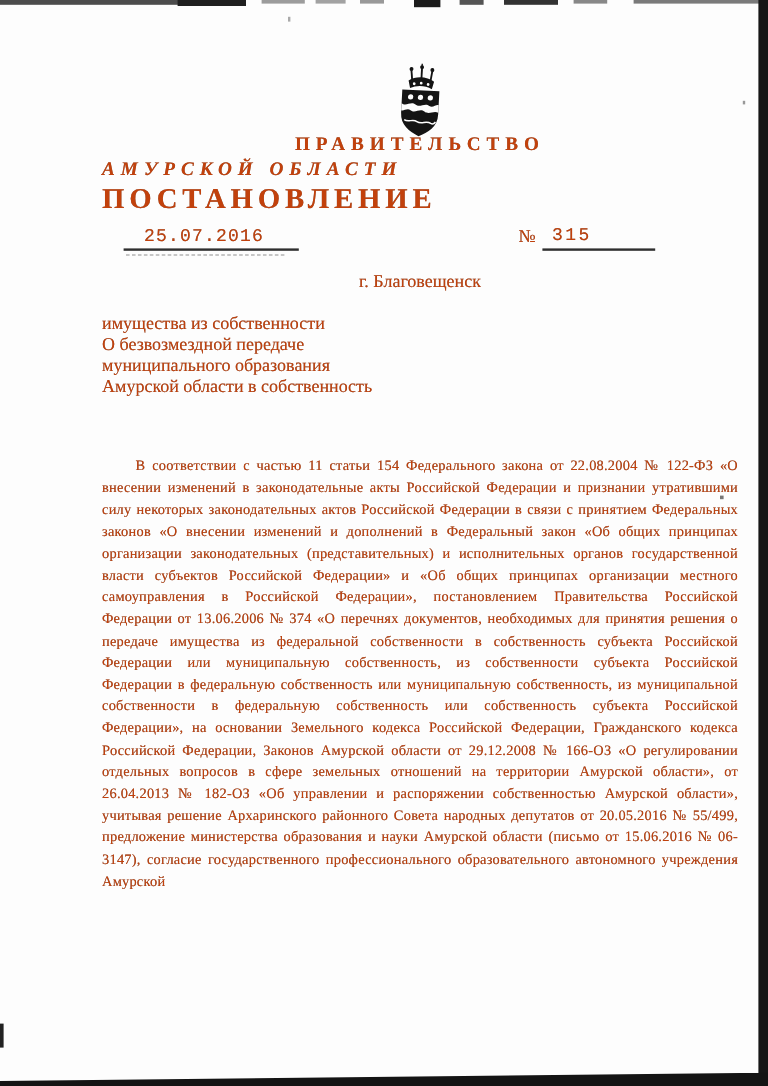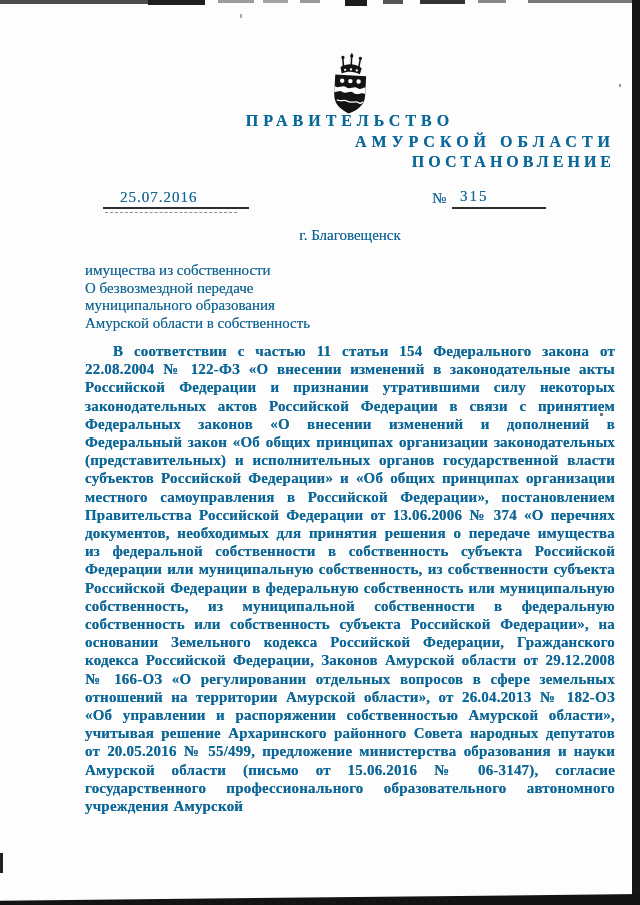--- a/index.html
+++ b/index.html
@@ -2,48 +2,48 @@
 <html lang="ru"><head>
 <meta charset="utf-8">
 <style>
   html,body{margin:0;padding:0;background:#e8e8e8;}
   .page{
     position:relative;
     width:640px;height:905px;
     background:#fdfdfd;
     overflow:hidden;
     font-family:"Liberation Serif","DejaVu Serif",serif;
-    color:#0369a1;
+    color:#c2410c;
     margin:0 auto;
   }
   .scan{position:absolute;background:#1a1a1a;}
   
   .content{position:absolute;left:85px;top:0;width:530px;}
   .emblem-wrap{position:absolute;left:0;top:52px;width:100%;text-align:center;}
   .org1{position:absolute;left:0;top:112px;width:100%;text-align:center;
         font-weight:bold;font-size:16px;letter-spacing:5px;}
-  .org2{position:absolute;left:0;top:133px;width:100%;text-align:right;
-        font-weight:bold;font-size:16px;letter-spacing:5px;}
-  .doctype{position:absolute;left:0;top:153px;width:100%;text-align:right;
-        font-weight:bold;font-size:16px;letter-spacing:4px;}
-  .mono{font-family:Liberation Serif, serif;}
+  .org2{position:absolute;left:0;top:133px;width:100%;text-align:left;
+        font-weight:bold;font-size:16px;letter-spacing:5px;font-style:italic;}
+  .doctype{position:absolute;left:0;top:153px;width:100%;text-align:left;
+        font-weight:bold;font-size:24px;letter-spacing:4px;}
+  .mono{font-family:Liberation Mono, monospace;}
   .date-text{position:absolute;left:35px;top:189px;font-size:15px;letter-spacing:1px;}
   .date-line{position:absolute;left:18px;top:207px;width:146px;height:2px;background:#2f2f2f;}
   .date-dash{position:absolute;left:20px;top:212px;width:132px;height:0;
         border-bottom:1px dashed #8f8f8f;}
   .num-sign{position:absolute;left:347px;top:190px;font-size:15px;}
   .num-val{position:absolute;left:375px;top:188px;width:80px;text-align:left;
         font-size:15px;letter-spacing:2px;}
   .num-line{position:absolute;left:367px;top:207px;width:94px;height:2px;background:#2f2f2f;}
   .city{position:absolute;left:0;top:227px;width:100%;text-align:center;font-size:15px;}
   .subject{position:absolute;left:0;top:262px;font-size:15px;line-height:17.5px;}
-  .body-par{position:absolute;left:0;top:342px;width:530px;
-        font-size:15px;line-height:18.2px;text-align:justify;text-indent:28px;
+  .body-par{position:absolute;left:0;top:379px;width:530px;
+        font-size:12px;line-height:18.2px;text-align:justify;text-indent:28px;
         letter-spacing:0.2px;word-spacing:1px;
-        text-shadow:0 0 0.5px rgba(20,20,20,0.55);font-weight:bold;}
+        text-shadow:0 0 0.5px rgba(20,20,20,0.55);}
   .txt{text-shadow:0 0 0.5px rgba(20,20,20,0.5);}
 </style>
 </head>
 <body>
 
 <div class="page">
 
   <div class="scan" style="left:0;top:0;width:205px;height:4px;background:#4c4c4c;"></div>
   <div class="scan" style="left:148px;top:0;width:57px;height:5px;background:#1f1f1f;"></div>
   <div class="scan" style="left:218px;top:0;width:36px;height:3px;background:#9c9c9c;"></div>

